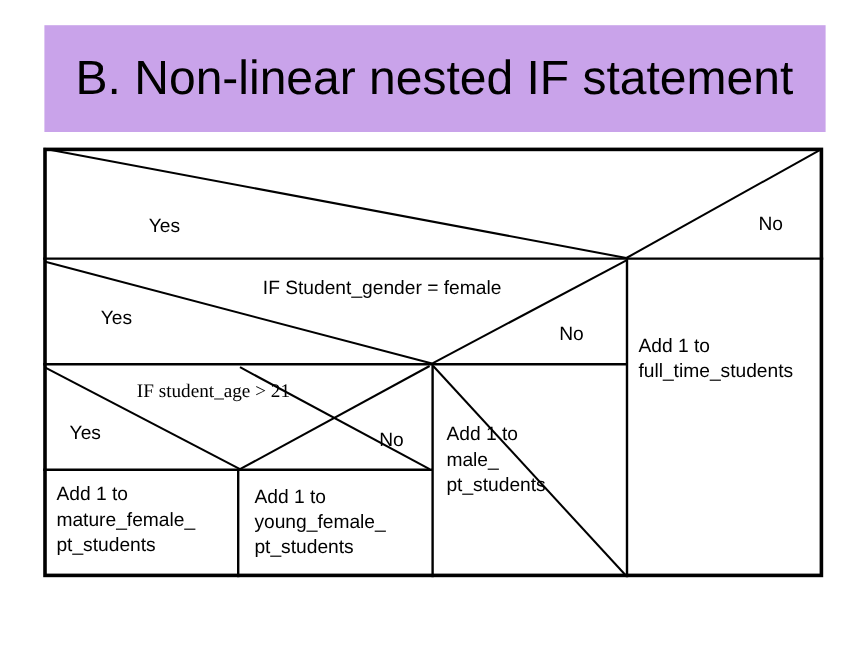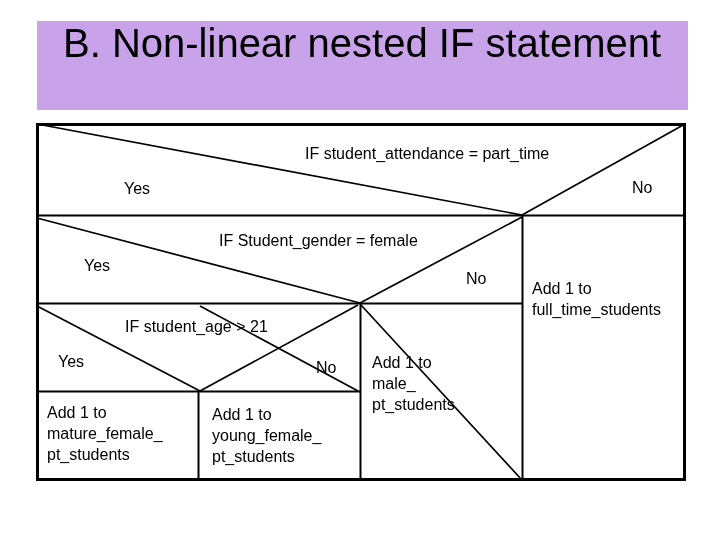--- a/index.html
+++ b/index.html
@@ -11,21 +11,21 @@
     font-family: "Liberation Sans", "DejaVu Sans", sans-serif;
     color: var(--color-text, #000);
     overflow: hidden;
   }
   .title-bar {
     position: absolute;
     left: 37px; top: 21px;
     width: 651px; height: 89px;
     background: var(--color-title_bg, #C9A3EA);
     display: flex;
-    align-items: flex-start;
+    align-items: center;
     box-sizing: border-box;
     padding-left: 26px;
   }
   .title-bar .title-text {
     font-size: 40px;
     letter-spacing: 0px;
     white-space: nowrap;
   }
   svg.diagram-lines {
     position: absolute;
@@ -71,29 +71,28 @@
     <line x1="37" y1="218" x2="360" y2="303" stroke-width="1.7"></line>
     <line x1="360" y1="303" x2="522" y2="217" stroke-width="1.7"></line>
 
     <line x1="37" y1="306" x2="200" y2="391" stroke-width="1.7"></line>
     <line x1="200" y1="391" x2="358" y2="305" stroke-width="1.7"></line>
     <line x1="200" y1="306" x2="358" y2="391" stroke-width="1.7"></line>
 
     <line x1="361" y1="305" x2="521" y2="479" stroke-width="1.7"></line>
   </svg>
 
-  <div class="lbl cond" style="left:305px; top:143px;">IF student_attendance = part_time</div>
   <div class="lbl" style="left:124px; top:178px;">Yes</div>
   <div class="lbl" style="left:632px; top:177px;">No</div>
 
   <div class="lbl cond" style="left:207px; top:230px;margin-left:12px;">IF Student_gender = female</div>
   <div class="lbl" style="left:84px; top:255px;">Yes</div>
   <div class="lbl" style="left:466px; top:268px;">No</div>
 
-  <div class="lbl cond" style="left:125px; top:316px;">IF student_age &gt; 21</div>
+  <div class="lbl cond" style="left:114px; top:316px;font-family:Liberation Serif, serif;">IF student_age &gt; 21</div>
   <div class="lbl" style="left:58px; top:351px;">Yes</div>
   <div class="lbl" style="left:316px; top:357px;">No</div>
 
   <div class="lbl" style="left:532px; top:278px;">Add 1 to
 full_time_students</div>
   <div class="lbl" style="left:372px; top:352px;">Add 1 to
 male_
 pt_students</div>
   <div class="lbl" style="left:47px; top:402px;">Add 1 to
 mature_female_

